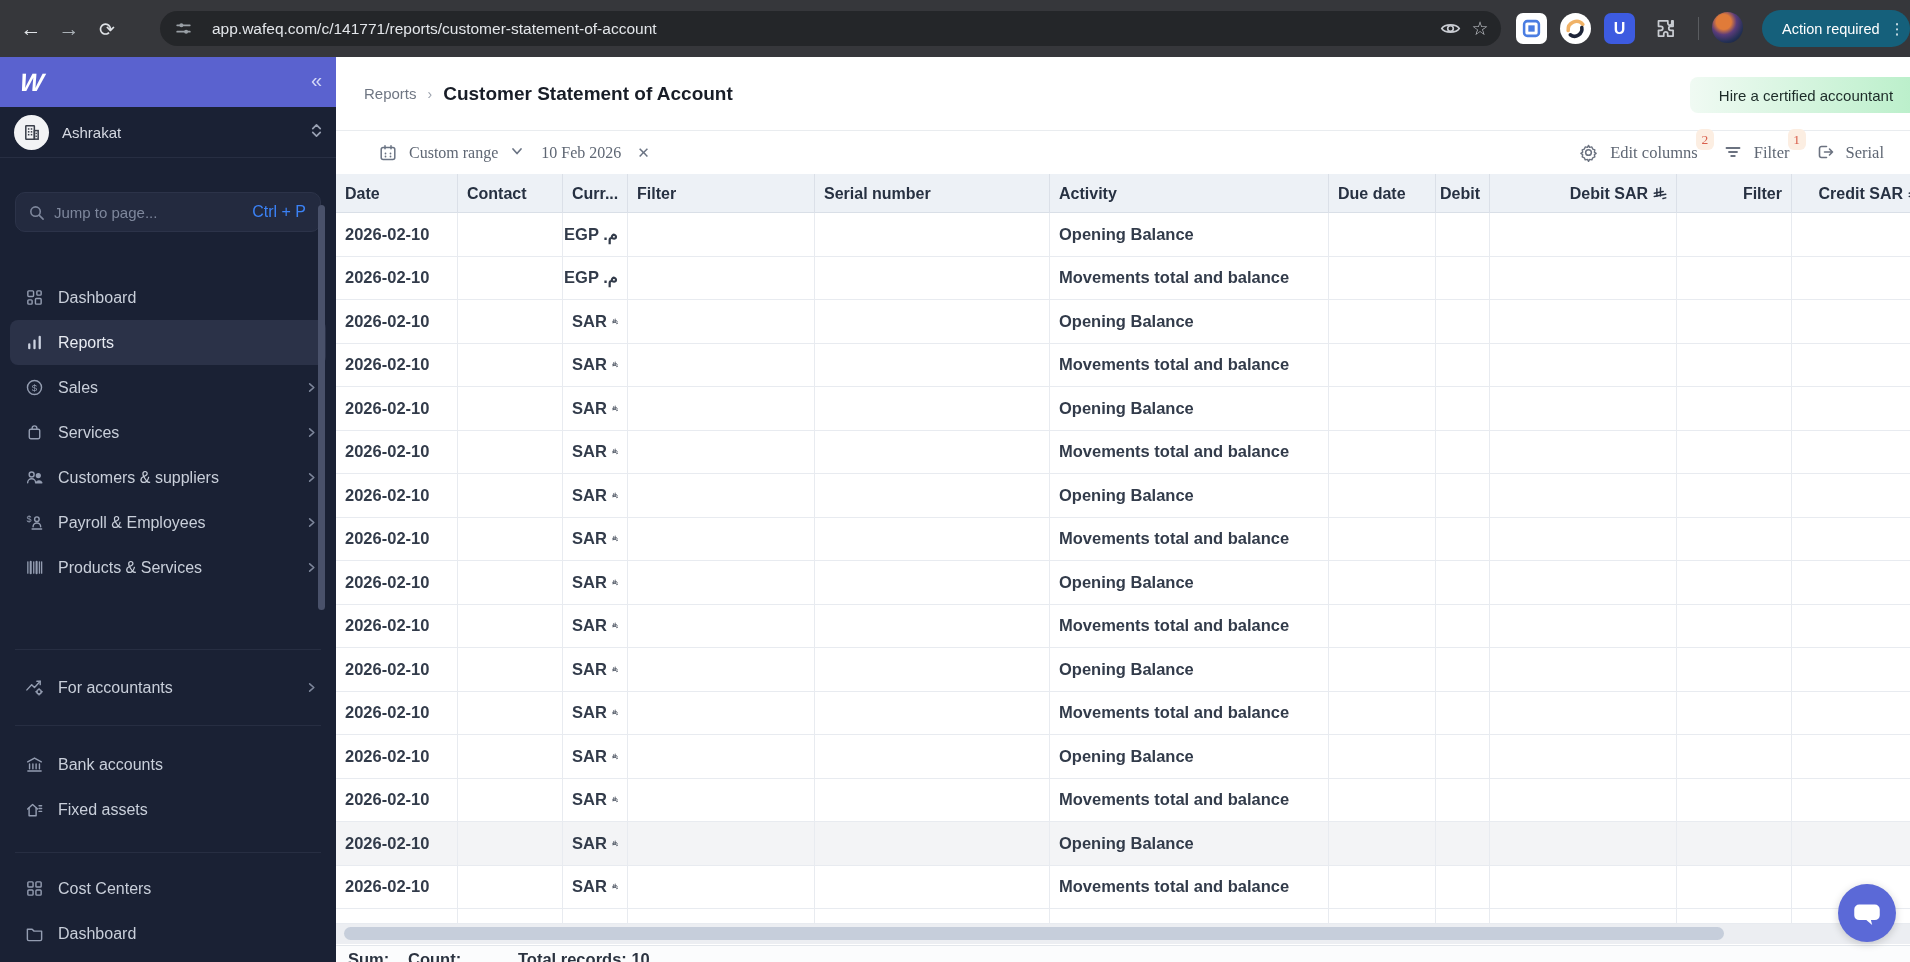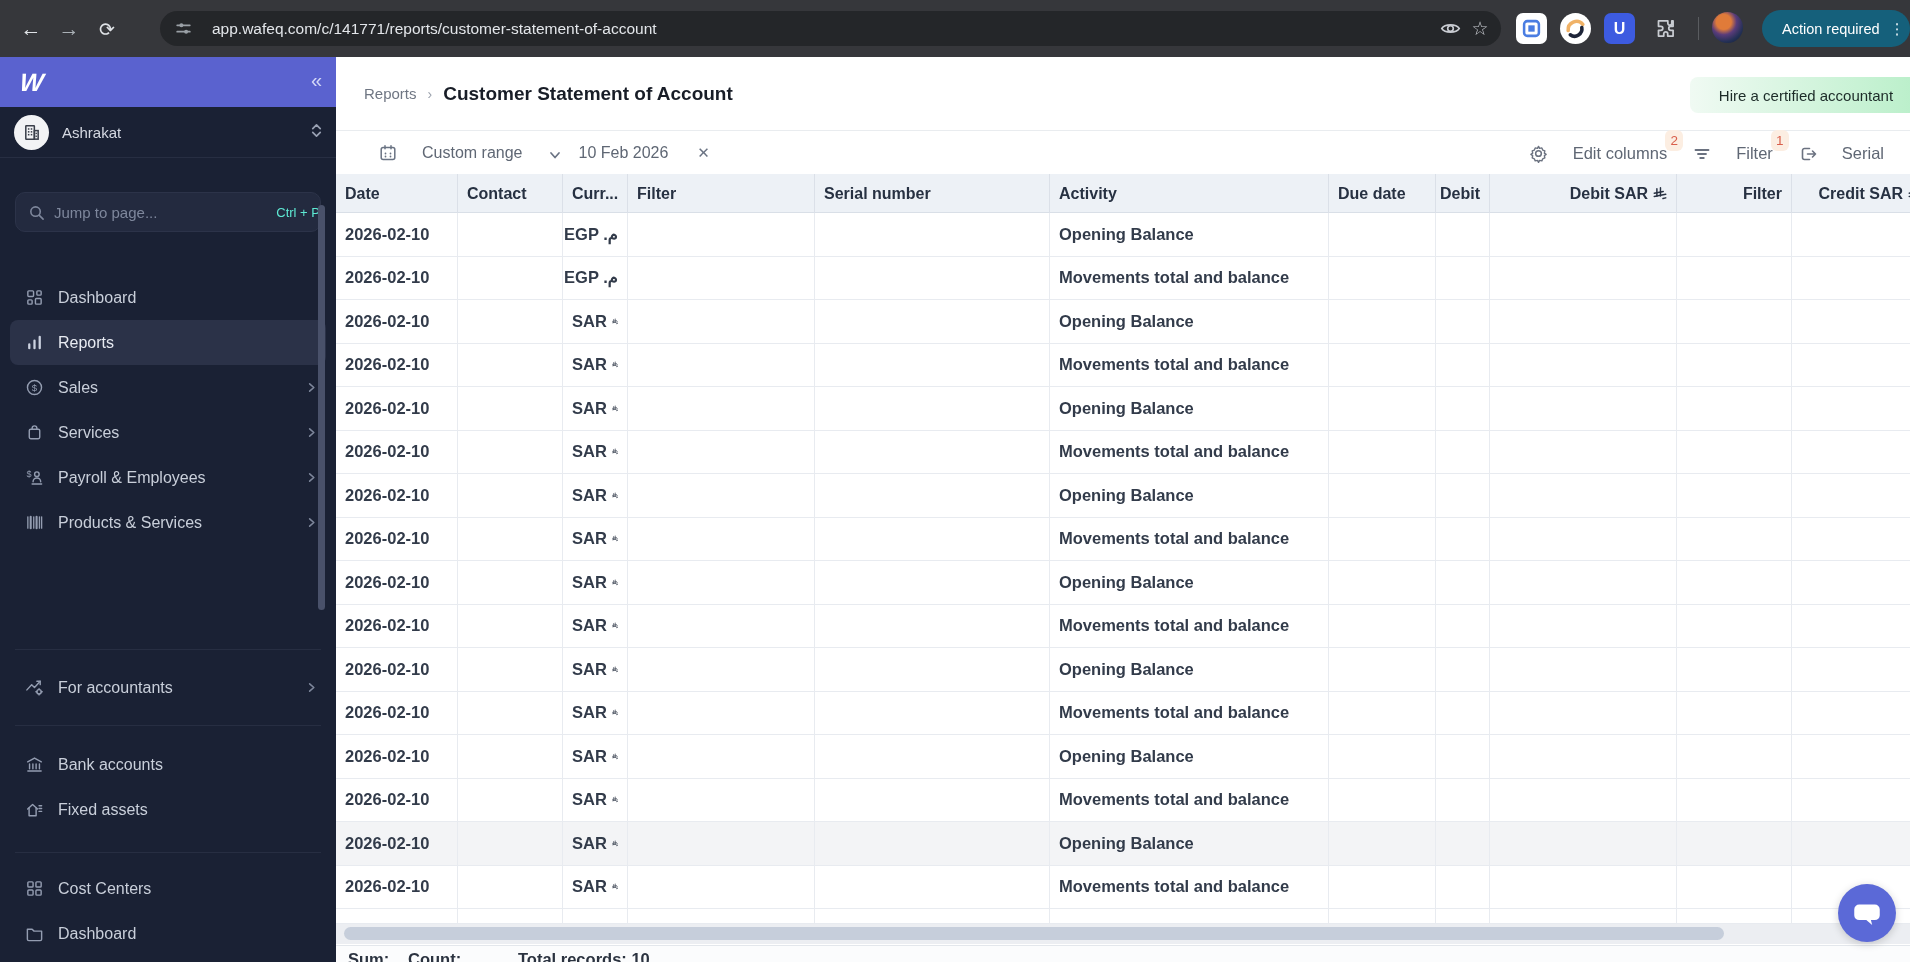--- a/index.html
+++ b/index.html
@@ -31,21 +31,21 @@
   .collapse { position:absolute; right:14px; top:12px; color:#d4d8f6; font-size:20px; cursor:pointer; }
   .companyrow { position:absolute; left:0; top:50px; width:336px; height:51px; display:flex; align-items:center;
     border-bottom:1px solid #272e42; }
   .companyavatar { margin-left:14px; width:35px; height:35px; border-radius:50%; background:#f2f3f5;
     display:flex; align-items:center; justify-content:center; }
   .companyname { margin-left:13px; font-size:15px; color:#d5d9e2; flex:1; }
   .updown { margin-right:12px; }
   .sidesearch { position:absolute; left:15px; top:135px; width:306px; height:40px; background:#232a3f;
     border:1px solid #2c3349; border-radius:10px; display:flex; align-items:center; cursor:text; }
   .sidesearch .ph { color:#7e879c; font-size:15px; margin-left:9px; flex:1; }
-  .sidesearch .kbd { color:#5eead4; font-size:13px; }
+  .sidesearch .kbd { color:#3b82f6; font-size:16px; margin-right:14px; }
   .navgroup { position:absolute; left:10px; width:316px; }
   .sideitem { height:45px; display:flex; align-items:center; border-radius:8px; padding:0 8px 0 14px; cursor:pointer; }
   .sideitem.active { background:#2b3248; }
   .sideitem .nicon { width:20px; height:20px; flex:none; display:flex; align-items:center; justify-content:center; color:#949db1; }
   .sideitem.active .nicon { color:#ccd2e0; }
   .sideitem .nlabel { margin-left:14px; font-size:16px; color:#c9cfda; flex:1; white-space:nowrap; }
   .sideitem.active .nlabel { color:#e8ebf2; }
   .sideitem .nchev { color:#7e879c; flex:none; display:flex; }
   .sidediv { position:absolute; left:15px; width:306px; height:1px; background:#272e42; }
   .sidescroll { position:absolute; left:318px; top:148px; width:7px; height:405px; background:#49516a; border-radius:4px; }
@@ -59,21 +59,21 @@
   .crumb .title { font-size:19px; font-weight:bold; color:#181d27; }
   .hirebtn { position:absolute; left:1354px; top:20px; width:232px; height:36px; border-radius:8px;
     background:linear-gradient(90deg,#f0faf3 0%,#b9efc9 100%); color:#1c2b28; font-size:15px;
     display:flex; align-items:center; justify-content:center; cursor:pointer; }
 
   .toolbar { position:absolute; left:0; top:73px; width:1574px; height:44px; border-top:1px solid #e9ecef; }
   .tbleft { position:absolute; left:43px; top:0; height:44px; display:flex; align-items:center; gap:9px;
     color:#5f6774; font-size:16px; }
   .tbright { position:absolute; right:26px; top:0; height:44px; display:flex; align-items:center; gap:26px;
     color:#5f6774; font-size:16.5px; }
-  .tbbtn { display:flex; align-items:flex-end; gap:25px; cursor:pointer; position:relative; }
+  .tbbtn { display:flex; align-items:flex-start; gap:12px; cursor:pointer; position:relative;font-family:Liberation Serif, serif; }
   .badge { position:absolute; top:-14px; right:-16px; min-width:18px; height:21px; padding:0 4px; border-radius:6px;
     background:#fceee2; color:#d95f4c; font-size:13.5px; display:flex; align-items:center; justify-content:center; }
   .xclear { color:#6a7383; font-size:15px; cursor:pointer; margin-left:4px; }
   .chev { color:#6a7383; }
 
   
   .tablewrap { position:absolute; left:0; top:117px; width:1574px; height:765px; overflow:hidden; }
   .tbl { width:1596px; }
   .thead { display:flex; height:39px; background:#edf1f6; border-bottom:1px solid #d9dfe7; }
   .th { height:39px; display:flex; align-items:center; padding:0 9px; font-size:16px; font-weight:bold;
@@ -233,20 +233,36 @@
         <span class="nlabel">Services</span>
         <span class="nchev">
           <svg width="13" height="13" viewBox="0 0 14 14" fill="none" stroke="#7e879c" stroke-width="1.7" stroke-linecap="round" stroke-linejoin="round">
             <polyline points="5,3 9.5,7 5,11"></polyline>
           </svg>
         </span>
       </div>
       <div class="sideitem">
         <span class="nicon">
           <svg width="19" height="19" viewBox="0 0 20 20" fill="none" stroke="currentColor" stroke-width="1.5" stroke-linecap="round" stroke-linejoin="round">
+            <circle cx="7" cy="6.8" r="2.6"></circle>
+            <path d="M2.8 15.5a4.2 4.2 0 0 1 8.4 0"></path>
+            <circle cx="14" cy="8" r="2" fill="currentColor"></circle>
+            <path d="M11.8 15.5a3.2 3.2 0 0 1 5.9 0z" fill="currentColor"></path>
+          </svg>
+        </span>
+        <span class="nlabel">Customers &amp; suppliers</span>
+        <span class="nchev">
+          <svg width="13" height="13" viewBox="0 0 14 14" fill="none" stroke="#7e879c" stroke-width="1.7" stroke-linecap="round" stroke-linejoin="round">
+            <polyline points="5,3 9.5,7 5,11"></polyline>
+          </svg>
+        </span>
+      </div>
+      <div class="sideitem">
+        <span class="nicon">
+          <svg width="19" height="19" viewBox="0 0 20 20" fill="none" stroke="currentColor" stroke-width="1.5" stroke-linecap="round" stroke-linejoin="round">
             <text x="1.5" y="9.5" font-size="9.5" fill="currentColor" stroke="none" font-family="Liberation Sans, sans-serif">$</text>
             <circle cx="12.5" cy="6.5" r="2.4"></circle>
             <path d="M8.5 14.5a4 4 0 0 1 8 0"></path>
             <path d="M7.5 16.8h10"></path>
           </svg>
         </span>
         <span class="nlabel">Payroll &amp; Employees</span>
         <span class="nchev">
           <svg width="13" height="13" viewBox="0 0 14 14" fill="none" stroke="#7e879c" stroke-width="1.7" stroke-linecap="round" stroke-linejoin="round">
             <polyline points="5,3 9.5,7 5,11"></polyline>

